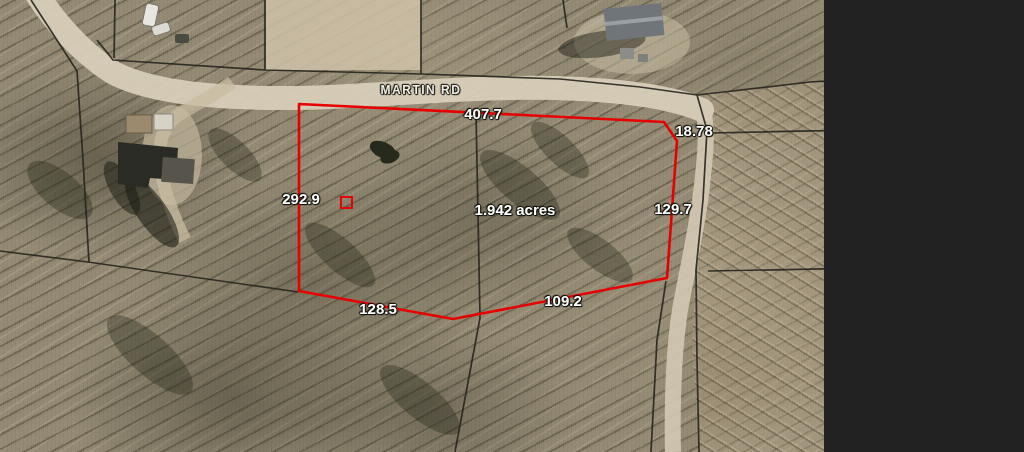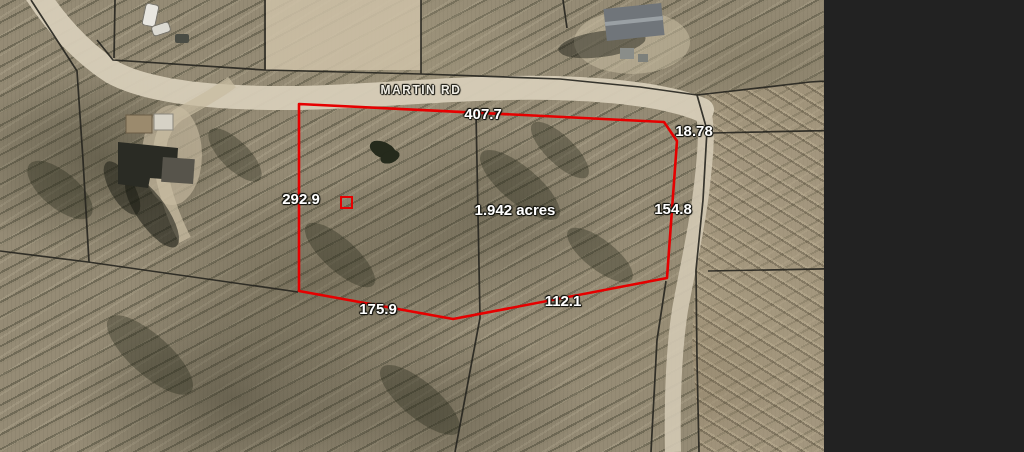--- a/index.html
+++ b/index.html
@@ -128,18 +128,18 @@
 
     <polygon points="299,104 664,122 677,141 667,278 453,319 299,291" fill="none" stroke="#e60000" stroke-width="2.6" stroke-linejoin="round"></polygon>
 
     <rect x="341" y="197" width="11" height="11" fill="none" stroke="#e60000" stroke-width="2"></rect>
   </svg>
 
   <div class="lbl lbl-road" style="left:421px;top:90px;">MARTIN RD</div>
   <div class="lbl" style="left:483px;top:113px;">407.7</div>
   <div class="lbl" style="left:674px;top:130px;margin-left:20px;">18.78</div>
   <div class="lbl" style="left:301px;top:198px;">292.9</div>
-  <div class="lbl" style="left:673px;top:208px;">154.8</div>
-  <div class="lbl" style="left:378px;top:308px;">175.9</div>
-  <div class="lbl" style="left:563px;top:300px;">112.1</div>
+  <div class="lbl" style="left:673px;top:208px;">129.7</div>
+  <div class="lbl" style="left:378px;top:308px;">128.5</div>
+  <div class="lbl" style="left:563px;top:300px;">109.2</div>
   <div class="lbl" style="left:479px;top:209px;margin-left:36px;">1.942 acres</div>
 
 </div>
 
 </body></html>

